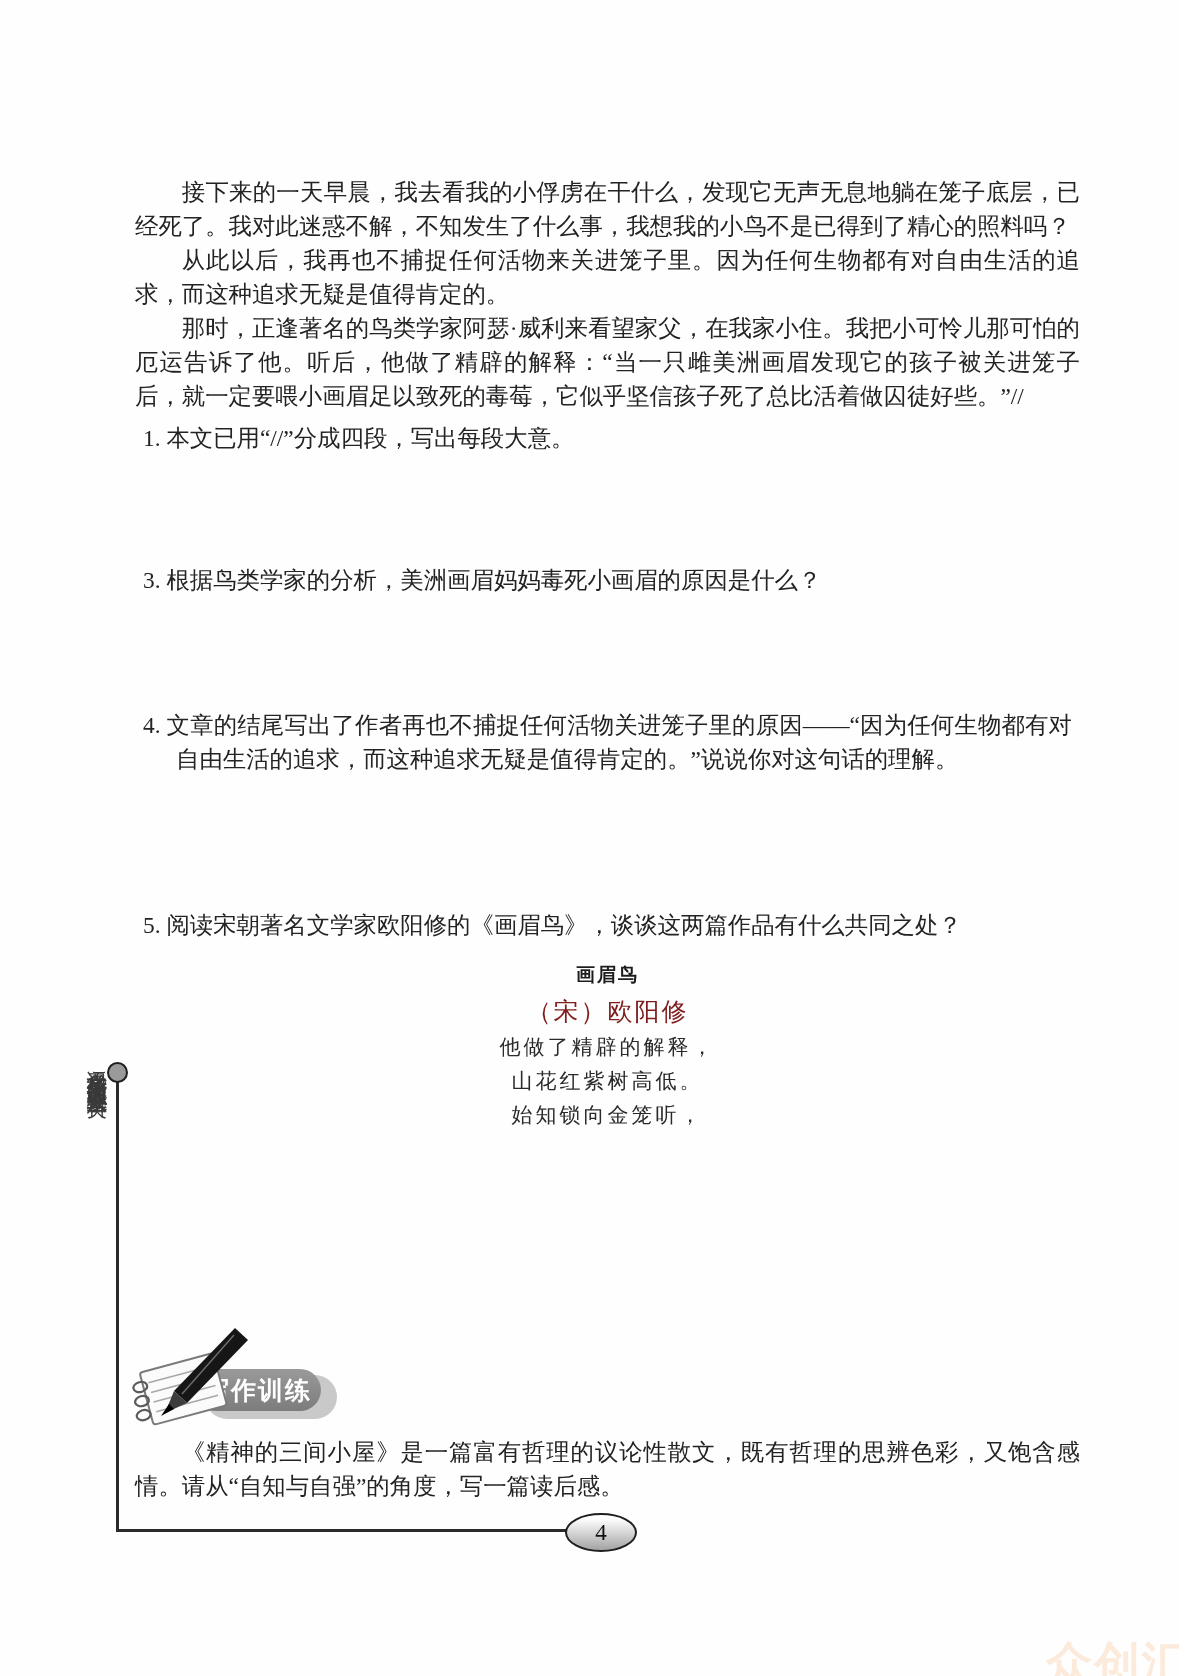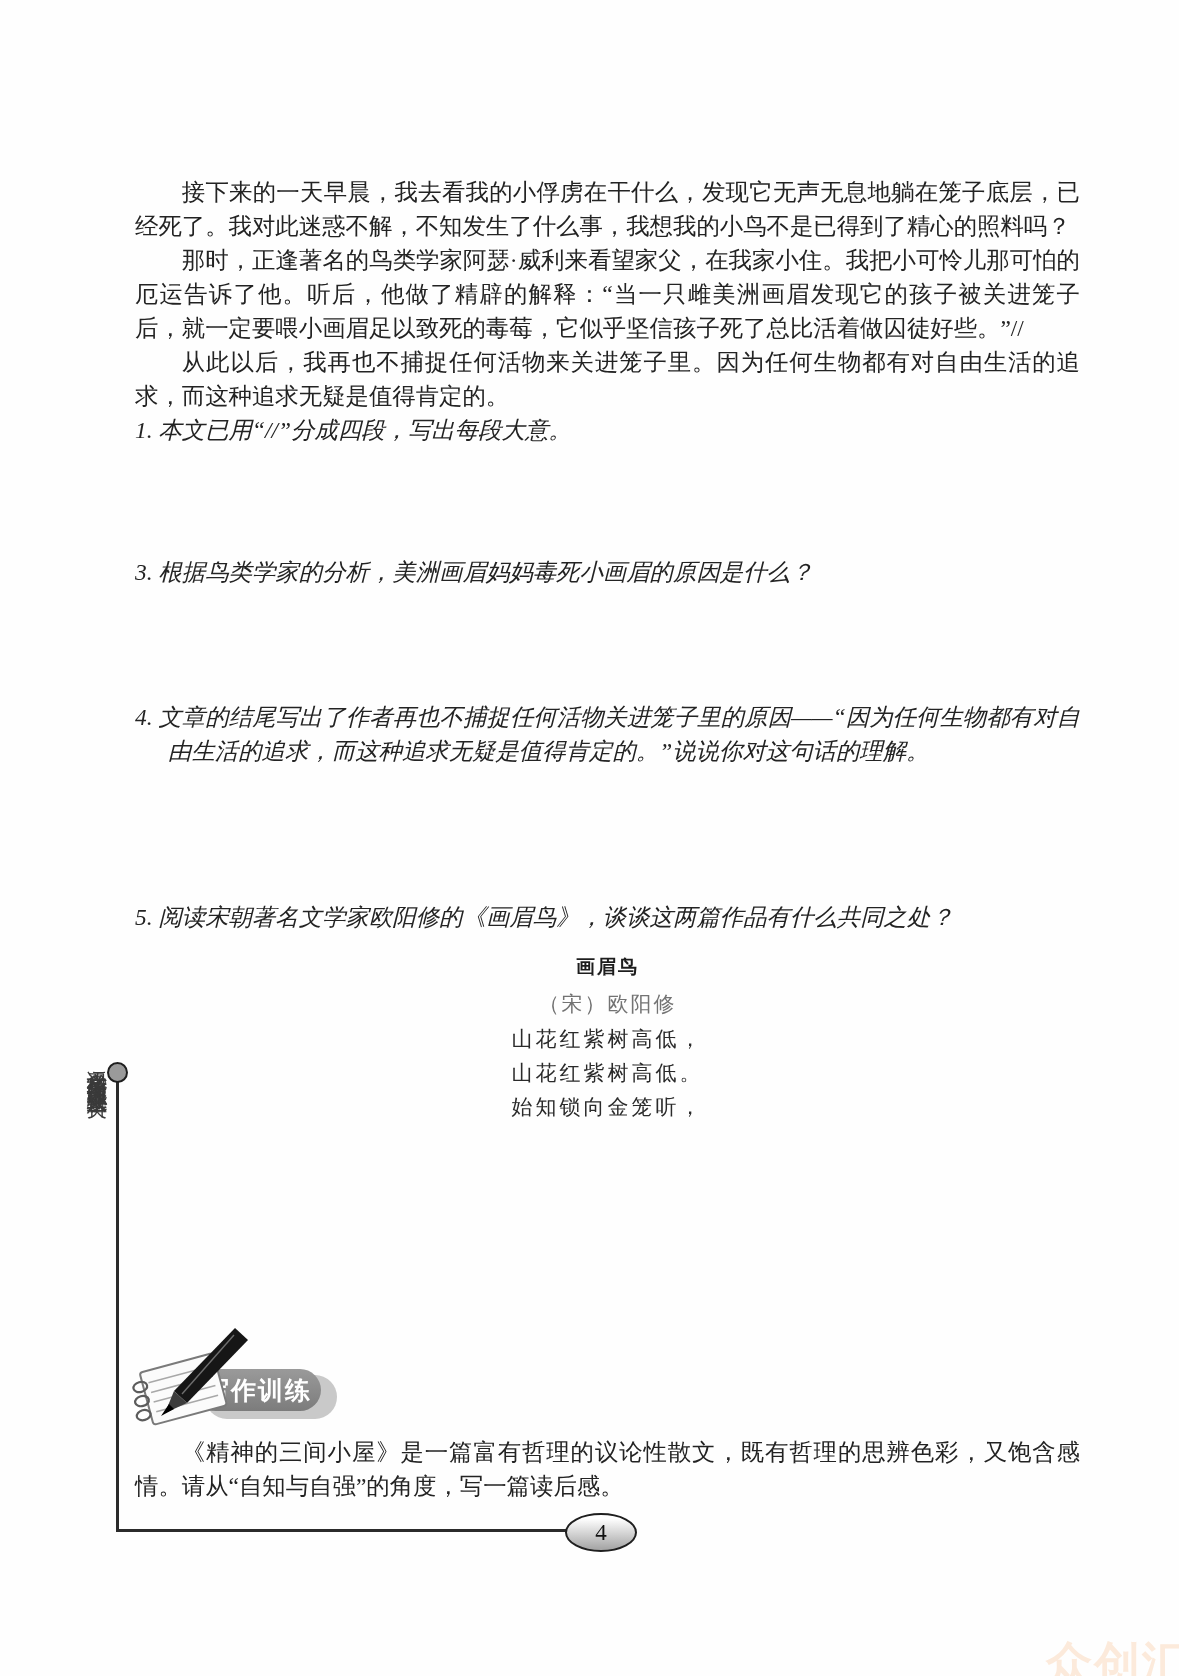--- a/index.html
+++ b/index.html
@@ -11,33 +11,33 @@
     font-family:"Liberation Serif","DejaVu Serif",serif;
     color:#232323;
   }
   
   .main{
     position:absolute;left:135px;top:175px;width:945px;
     font-size:23.4px;line-height:34px;
     text-align:justify;
   }
   .para{margin:0;text-indent:2em;}
-  .question{margin:0;padding-left:33px;text-indent:-33px;font-style:italic;}
+  .question{margin:8px;padding-left:33px;text-indent:-33px;}
   .q1{margin-bottom:108px;}
   .q2{margin-bottom:104px;}
   .q3{margin-bottom:111px;}
   .q4{margin-bottom:132px;}
   .qnum{font-family:"Liberation Serif",serif;}
   
   .poem{margin-top:14px;text-align:center;text-indent:0;}
   .poem-title{
     font-family:"Liberation Sans","DejaVu Sans",sans-serif;
     font-weight:bold;font-size:19px;line-height:38px;letter-spacing:2px;color:#1d1d1d;
   }
-  .poem-author{font-size:21px;line-height:36px;letter-spacing:2px;color:#737373;}
+  .poem-author{font-size:25px;line-height:36px;letter-spacing:2px;color:#7f1d1d;}
   .poem-line{font-size:21px;line-height:34px;letter-spacing:3px;color:#2a2a2a;}
   
   .writing-text{
     position:absolute;left:135px;top:1435px;width:945px;
     font-size:23.4px;line-height:34px;text-align:justify;text-indent:2em;
   }
   
   .badge-wrap{position:absolute;left:125px;top:1326px;width:240px;height:105px;}
   .badge-shadow{
     position:absolute;left:80px;top:49px;width:132px;height:44px;
@@ -85,32 +85,32 @@
   }
   .watermark .wm-last{color:#fadcd6;}
 </style>
 </head>
 <body>
 
 <div class="page">
 
   <div class="main">
     <p class="para">接下来的一天早晨，我去看我的小俘虏在干什么，发现它无声无息地躺在笼子底层，已经死了。我对此迷惑不解，不知发生了什么事，我想我的小鸟不是已得到了精心的照料吗？</p>
+    <p class="para">从此以后，我再也不捕捉任何活物来关进笼子里。因为任何生物都有对自由生活的追求，而这种追求无疑是值得肯定的。</p>
     <p class="para">那时，正逢著名的鸟类学家阿瑟·威利来看望家父，在我家小住。我把小可怜儿那可怕的厄运告诉了他。听后，他做了精辟的解释：“当一只雌美洲画眉发现它的孩子被关进笼子后，就一定要喂小画眉足以致死的毒莓，它似乎坚信孩子死了总比活着做囚徒好些。”//</p>
-    <p class="para">从此以后，我再也不捕捉任何活物来关进笼子里。因为任何生物都有对自由生活的追求，而这种追求无疑是值得肯定的。</p>
 
     <div class="question q1"><span class="qnum">1.</span> <span>本文已用“//”分成四段，写出每段大意。</span></div>
     <div class="question q3"><span class="qnum">3.</span> <span>根据鸟类学家的分析，美洲画眉妈妈毒死小画眉的原因是什么？</span></div>
     <div class="question q4"><span class="qnum">4.</span> <span>文章的结尾写出了作者再也不捕捉任何活物关进笼子里的原因——“因为任何生物都有对自由生活的追求，而这种追求无疑是值得肯定的。”说说你对这句话的理解。</span></div>
     <div class="question"><span class="qnum">5.</span> <span>阅读宋朝著名文学家欧阳修的《画眉鸟》，谈谈这两篇作品有什么共同之处？</span></div>
 
     <div class="poem">
       <div class="poem-title">画眉鸟</div>
       <div class="poem-author">（宋）欧阳修</div>
-      <div class="poem-line">山花红紫树高低，</div>
+      <div class="poem-line">他做了精辟的解释，</div>
       <div class="poem-line">山花红紫树高低。</div>
       <div class="poem-line">始知锁向金笼听，</div>
     </div>
   </div>
 
   <div class="badge-wrap">
     <div class="badge-shadow"></div>
     <div class="badge-pill">
       <span class="badge-label">写作训练</span>
     </div>

